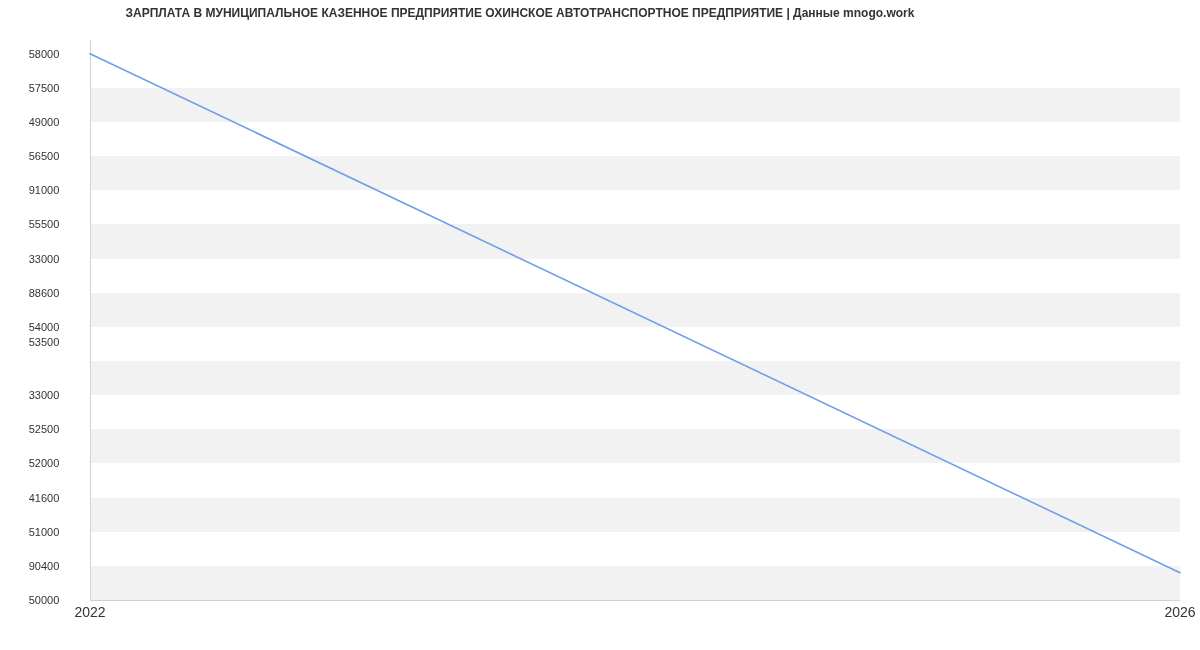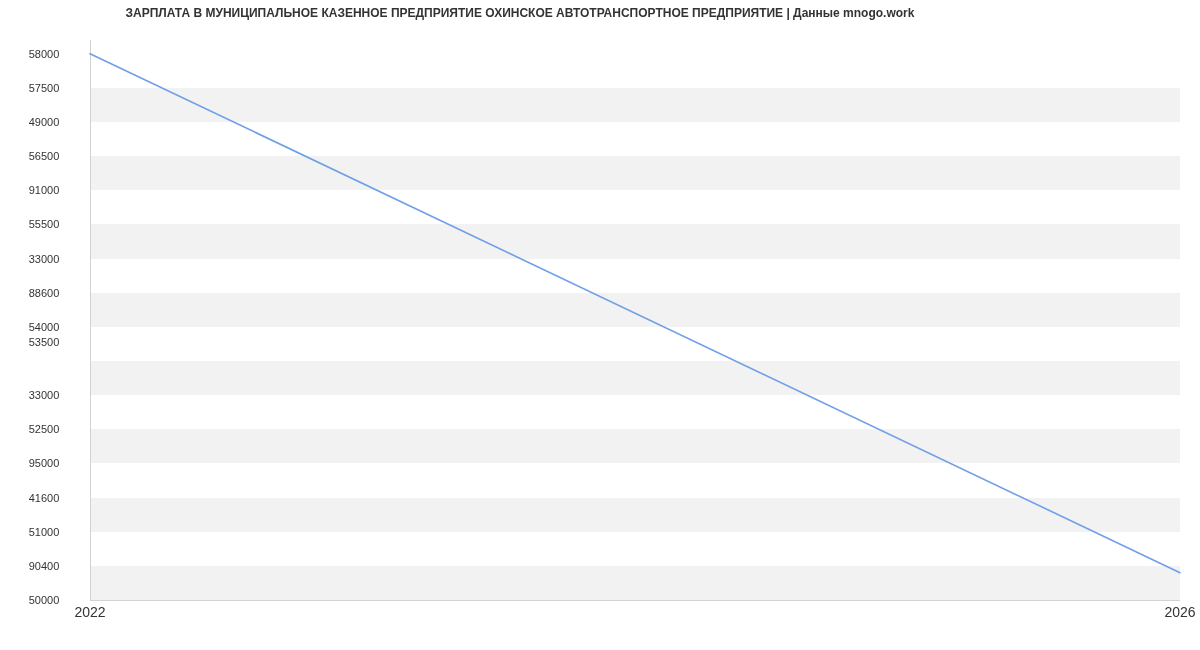--- a/index.html
+++ b/index.html
@@ -89,21 +89,21 @@
   <div class="axis-line" style="left: 0px; top: 0px; width: 1px; height: 560px;"></div>
       <div class="axis-line" style="left: 0px; top: 560px; width: 1090px; height: 1px;"></div>
       <svg class="line" viewBox="0 0 1090 560" preserveAspectRatio="none">
       <polyline id="series-line" fill="none" stroke-width="1.6" stroke-linecap="round" points="0,13.658536585365823 1090,532.6829268292682" stroke="#6f9fe8"></polyline>
     </svg>
     </div>
 <div class="ytick" style="top: 600px;">50000</div>
     <div class="ytick" style="top: 565.854px;">90400</div>
     <div class="ytick" style="top: 531.707px;">51000</div>
     <div class="ytick" style="top: 497.561px;">41600</div>
-    <div class="ytick" style="top: 463.415px;">95000</div>
+    <div class="ytick" style="top: 463.415px;">52000</div>
     <div class="ytick" style="top: 429.268px;">52500</div>
     <div class="ytick" style="top: 395.122px;">33000</div>
     <div class="ytick" style="top: 342px;">53500</div>
     <div class="ytick" style="top: 326.829px;">54000</div>
     <div class="ytick" style="top: 292.683px;">88600</div>
     <div class="ytick" style="top: 258.537px;">33000</div>
     <div class="ytick" style="top: 224.39px;">55500</div>
     <div class="ytick" style="top: 190.244px;">91000</div>
     <div class="ytick" style="top: 156.098px;">56500</div>
     <div class="ytick" style="top: 121.951px;">49000</div>

